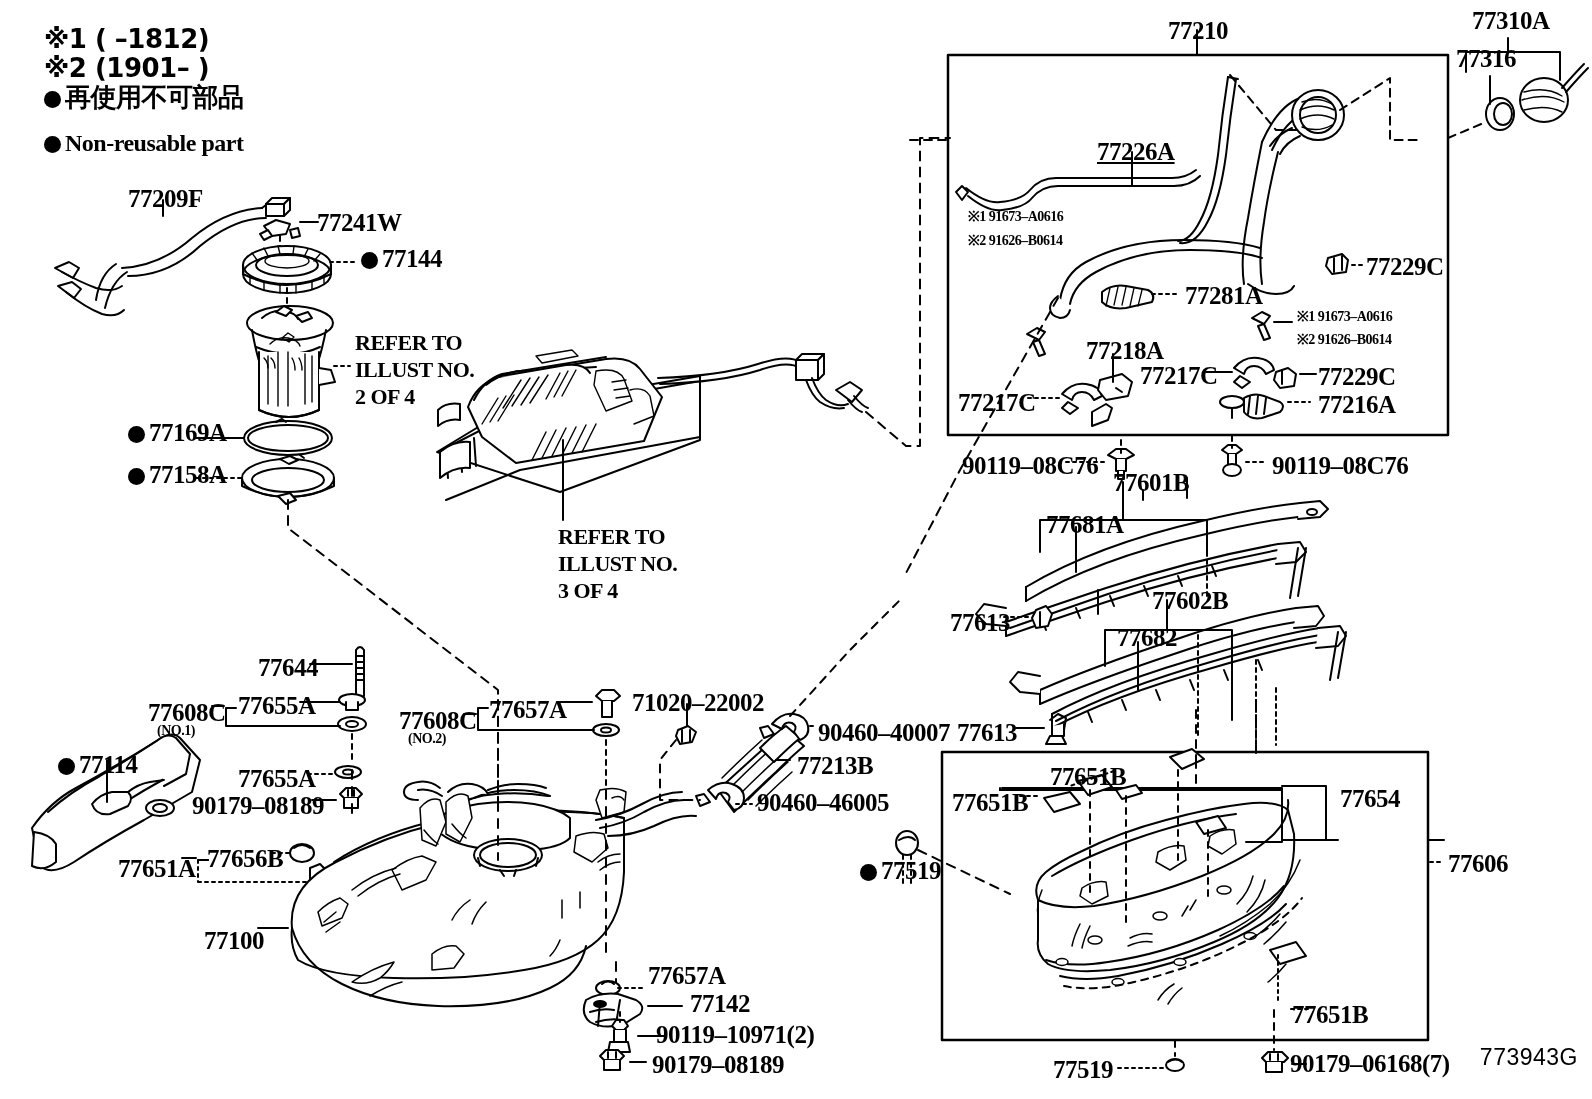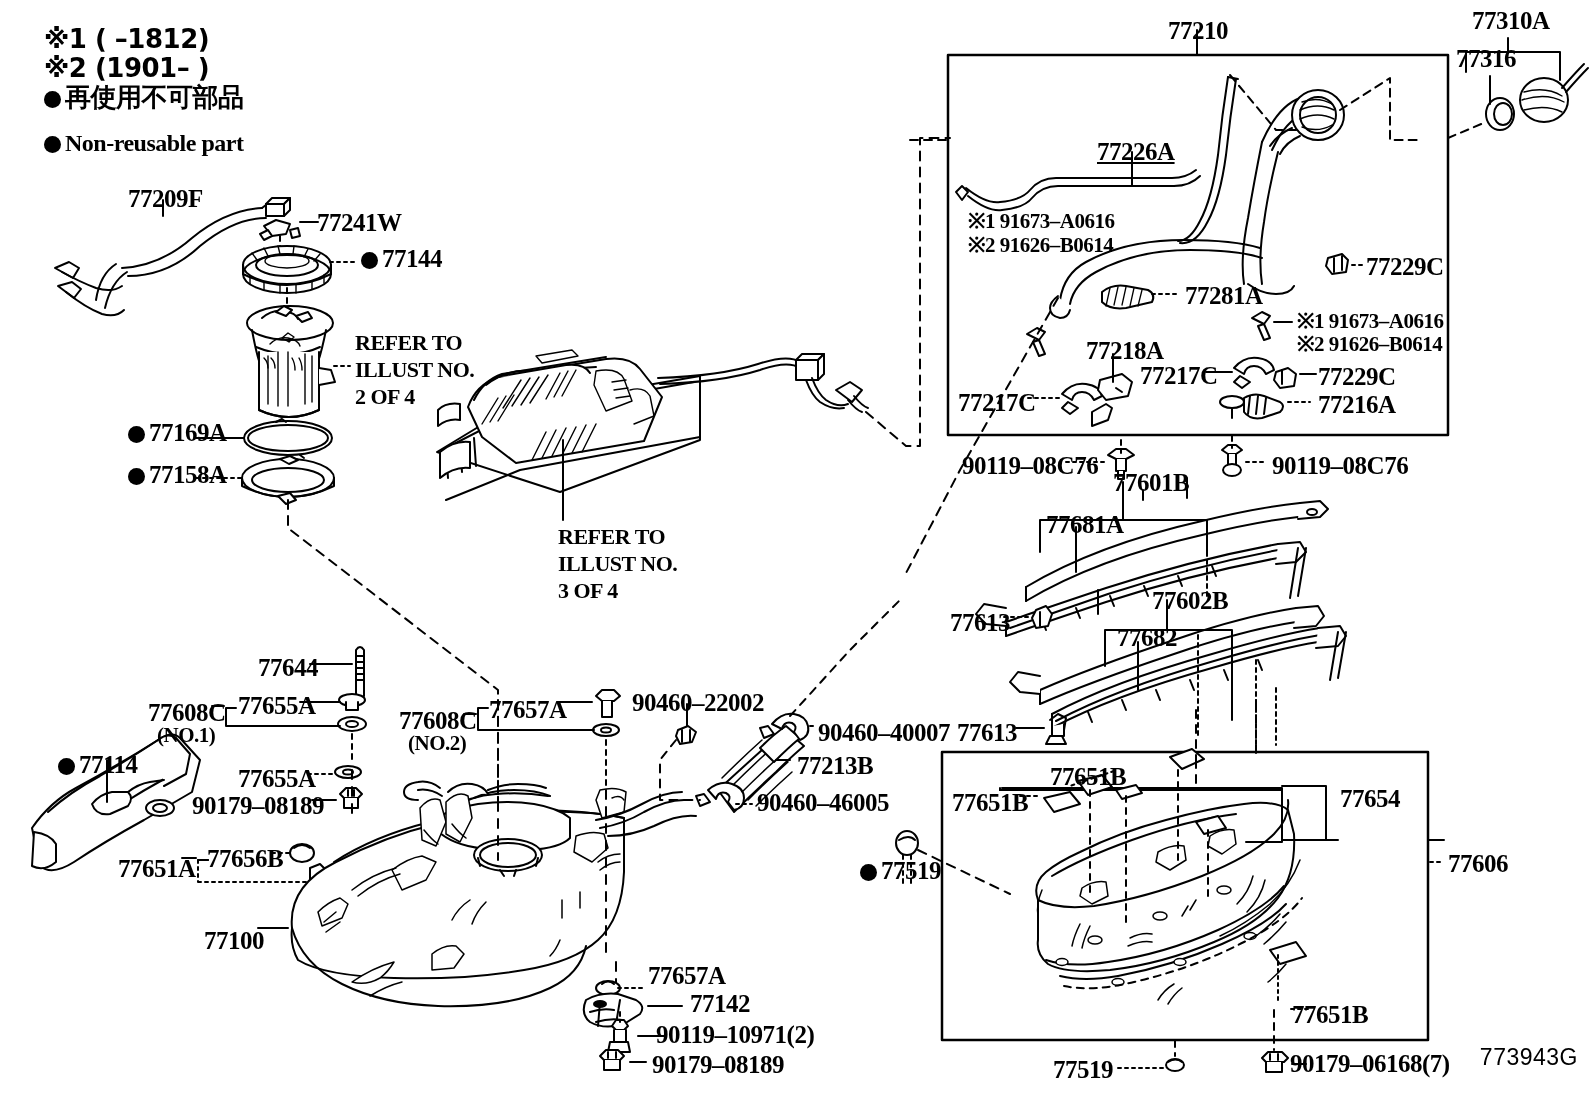--- a/index.html
+++ b/index.html
@@ -2,21 +2,21 @@
 <html><head>
 <meta charset="utf-8">
 <style>
   html,body{margin:0;padding:0;background:#fff;}
   body{width:1592px;height:1099px;position:relative;overflow:hidden;
        font-family:"Liberation Serif",serif;color:#000;}
   #stage{position:absolute;left:0;top:0;width:1592px;height:1099px;}
   svg#art{position:absolute;left:0;top:0;width:1592px;height:1099px;pointer-events:none;}
   .lbl{position:absolute;font-family:"Liberation Serif",serif;font-weight:bold;
        font-size:25px;letter-spacing:-0.5px;white-space:nowrap;line-height:1.05;}
-  .lbl.s{font-size:21px;}
+  .lbl.s{font-size:14px;}
   .lbl.jp{font-family:"DejaVu Sans",sans-serif;font-weight:bold;font-size:26px;}
   .lbl.multi{line-height:1.22;}
   .dot{display:inline-block;width:17px;height:17px;border-radius:50%;
        background:#000;vertical-align:-2px;margin-right:4px;}
   .drawno{position:absolute;right:14px;bottom:28px;font-family:"Liberation Sans",sans-serif;
           font-weight:normal;font-size:23px;letter-spacing:0.5px;}
 </style>
 </head>
 <body>
 
@@ -628,21 +628,21 @@
       <div class="lbl" style="left: 950px; top: 610px;"><span>77613</span></div>
       <div class="lbl" style="left: 1117px; top: 625px;"><span>77682</span></div>
       <div class="lbl" style="left: 957px; top: 720px;"><span>77613</span></div>
       <div class="lbl" style="left: 258px; top: 655px;"><span>77644</span></div>
       <div class="lbl" style="left: 148px; top: 700px;"><span>77608C</span></div>
       <div class="lbl s" style="left: 157px; top: 724px;"><span>(NO.1)</span></div>
       <div class="lbl" style="left: 238px; top: 693px;"><span>77655A</span></div>
       <div class="lbl" style="left: 399px; top: 708px;"><span>77608C</span></div>
       <div class="lbl s" style="left: 408px; top: 732px;"><span>(NO.2)</span></div>
       <div class="lbl" style="left: 489px; top: 697px;"><span>77657A</span></div>
-      <div class="lbl" style="left: 632px; top: 690px;"><span>90460–22002</span></div>
+      <div class="lbl" style="left: 632px; top: 690px;"><span>71020–22002</span></div>
       <div class="lbl" style="left: 818px; top: 720px;"><span>90460–40007</span></div>
       <div class="lbl" style="left: 58px; top: 746px; margin-top: 6px;"><span class="dot"></span><span>77114</span></div>
       <div class="lbl" style="left: 238px; top: 766px;"><span>77655A</span></div>
       <div class="lbl" style="left: 797px; top: 753px;"><span>77213B</span></div>
       <div class="lbl" style="left: 192px; top: 793px;"><span>90179–08189</span></div>
       <div class="lbl" style="left: 757px; top: 790px;"><span>90460–46005</span></div>
       <div class="lbl" style="left: 118px; top: 856px;"><span>77651A</span></div>
       <div class="lbl" style="left: 207px; top: 846px;"><span>77656B</span></div>
       <div class="lbl" style="left: 204px; top: 928px;"><span>77100</span></div>
       <div class="lbl" style="left: 1050px; top: 764px;"><span>77651B</span></div>

